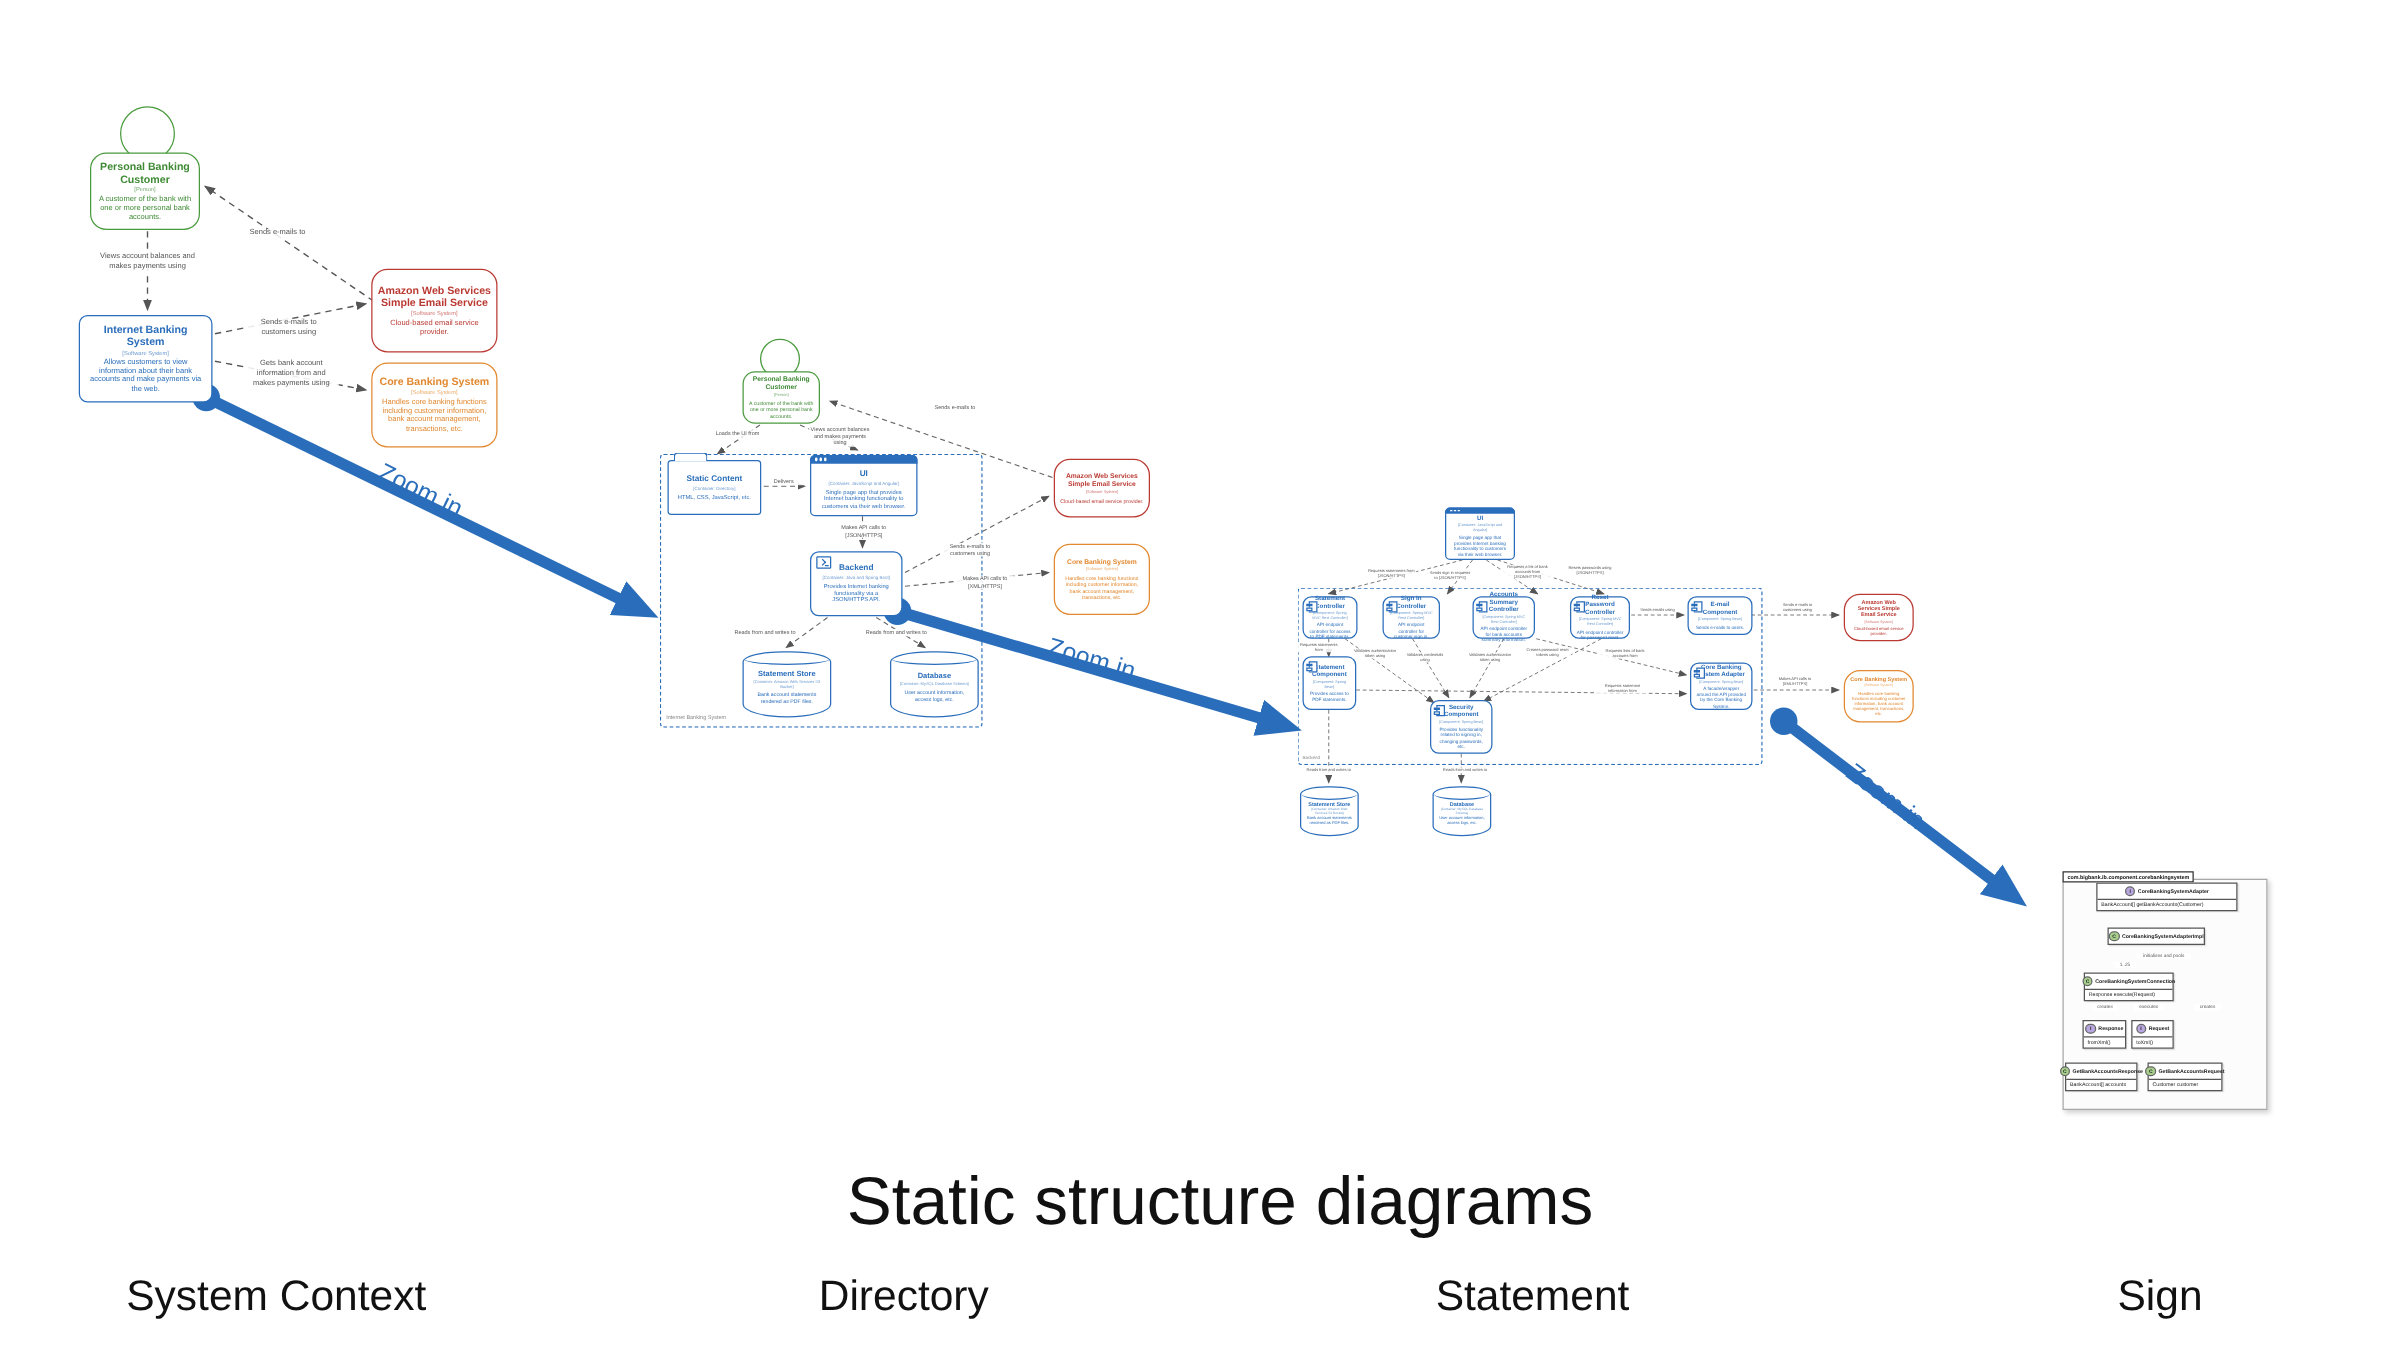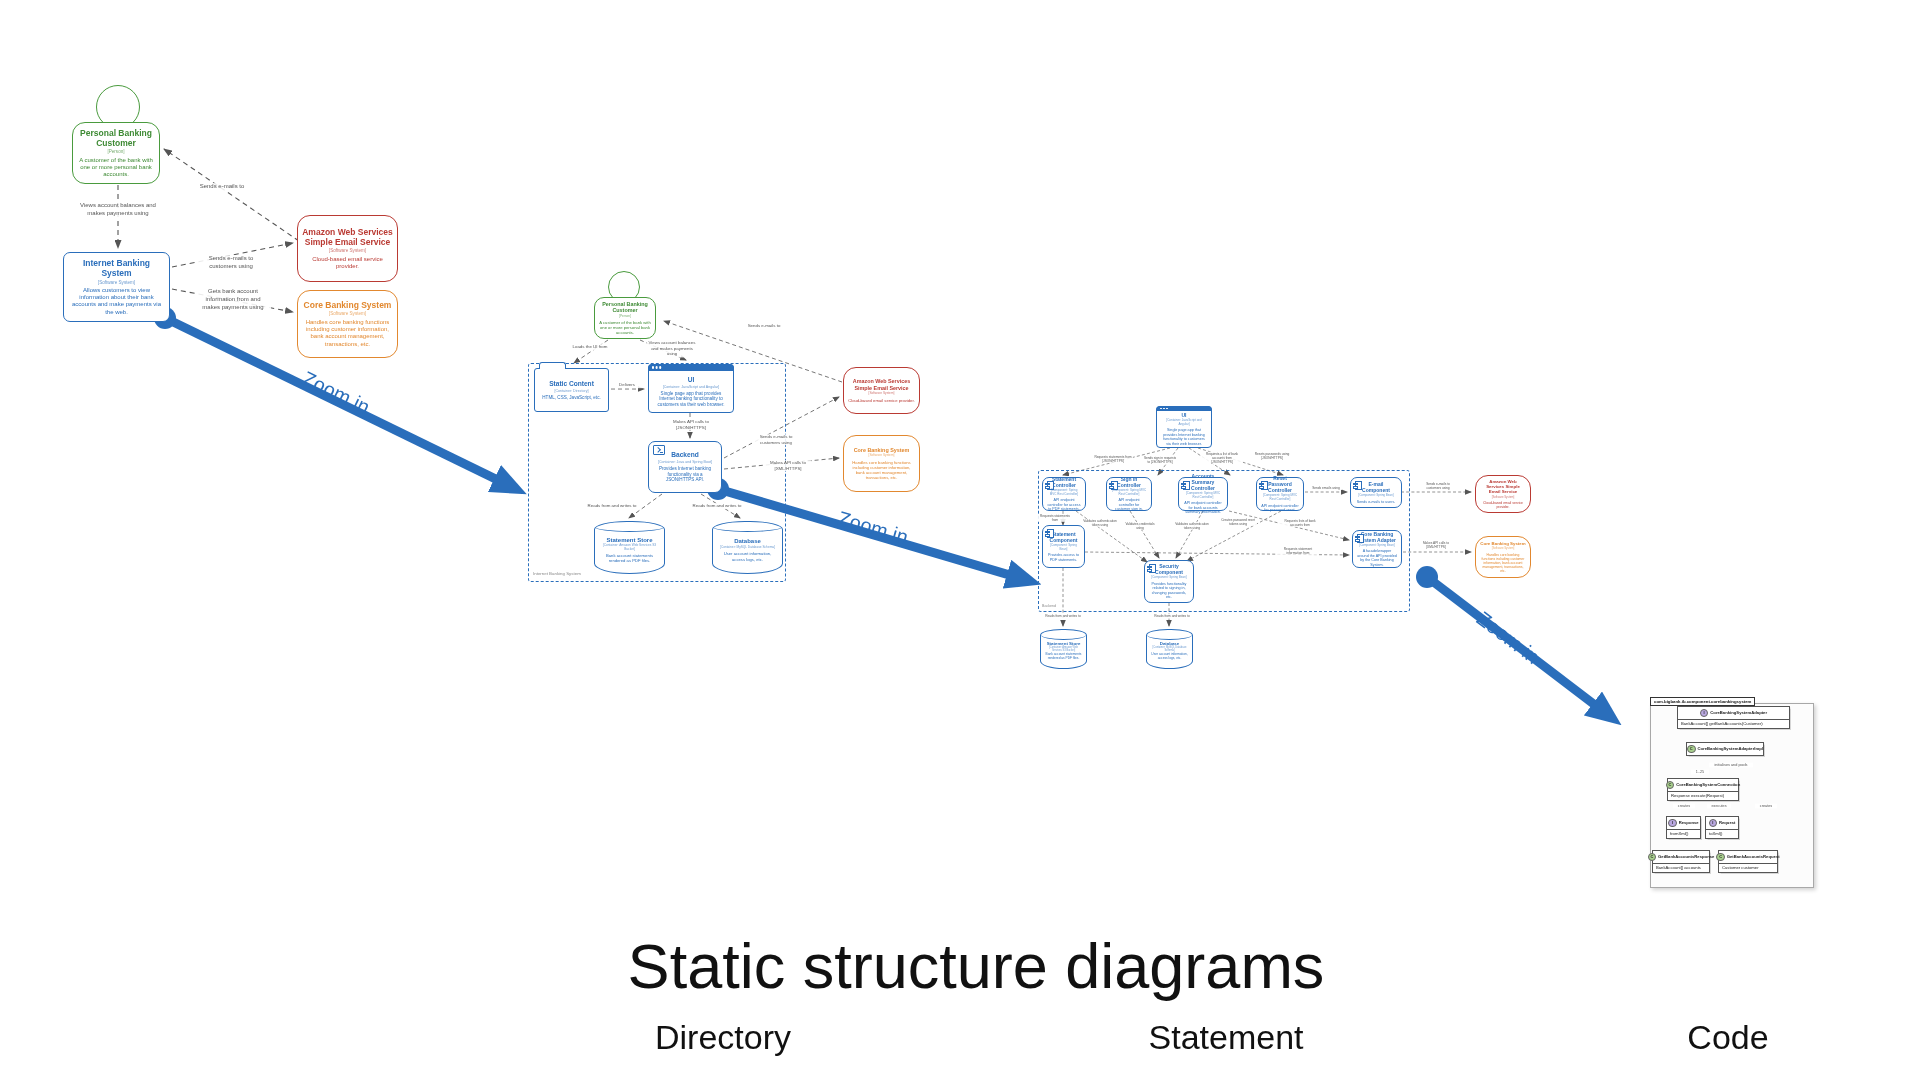--- a/index.html
+++ b/index.html
@@ -83,21 +83,21 @@
   .pkg{position:absolute;left:1650px;top:697px;box-sizing:border-box;border:1.2px solid #333;background:#fff;font-weight:bold;font-size:4.3px;padding:1.2px 3px;color:#111;white-space:nowrap;}
   .uml{position:absolute;box-sizing:border-box;background:#fff;border:1px solid #555;font-size:4.2px;color:#222;box-shadow:.8px .8px 1px rgba(0,0,0,.15);}
   .uml .hd{display:flex;align-items:center;justify-content:center;gap:2px;padding:1.6px 3px;font-weight:bold;white-space:nowrap;}
   .uml .mem{border-top:1px solid #555;padding:1.6px 3px;text-align:left;white-space:nowrap;}
   .stereo{display:inline-flex;flex:0 0 auto;width:6.4px;height:6.4px;border-radius:50%;border:.8px solid #666;align-items:center;justify-content:center;font-size:4px;font-weight:bold;color:#222;}
   .stereo.i{background:#b9a7e0;}
   .stereo.c{background:#a8d08d;}
 
   
   .caption{position:absolute;font-size:34px;color:#111;transform:translateX(-50%);white-space:nowrap;}
-  .title{position:absolute;font-size:63px;color:#111;transform:translateX(-50%);white-space:nowrap;}
+  .title{position:absolute;font-size:54px;color:#111;transform:translateX(-50%);white-space:nowrap;}
 </style>
 </head>
 <body>
 
 <div id="stage">
 
   <svg class="overlay" width="1920" height="1080" viewBox="0 0 1920 1080">
     <defs>
       <marker id="ah" markerUnits="userSpaceOnUse" markerWidth="9" markerHeight="7" refX="8" refY="3.5" orient="auto">
           <path d="M0,0 L9,3.5 L0,7 z" fill="#555"></path>
@@ -434,17 +434,18 @@
     <div class="mem">Customer customer</div>
   </div>
 
   <div class="rel" style="left:1731px;top:765px;width:42px;font-size:3.8px">initialises and pools</div>
   <div class="rel" style="left:1700px;top:772px;width:16px;font-size:3.8px">1..25</div>
   <div class="rel" style="left:1684px;top:806px;width:20px;font-size:3.8px">creates</div>
   <div class="rel" style="left:1719px;top:806px;width:22px;font-size:3.8px">executes</div>
   <div class="rel" style="left:1766px;top:806px;width:20px;font-size:3.8px">creates</div>
 
   <div class="title" style="left:976px;top:930px">Static structure diagrams</div>
+  <div class="caption" style="left:221px;top:1018px">System Context</div>
   <div class="caption" style="left:723px;top:1018px">Directory</div>
   <div class="caption" style="left:1226px;top:1018px">Statement</div>
-  <div class="caption" style="left:1728px;top:1018px">Code</div>
+  <div class="caption" style="left:1728px;top:1018px">Sign</div>
 
 </div>
 
 </body></html>

